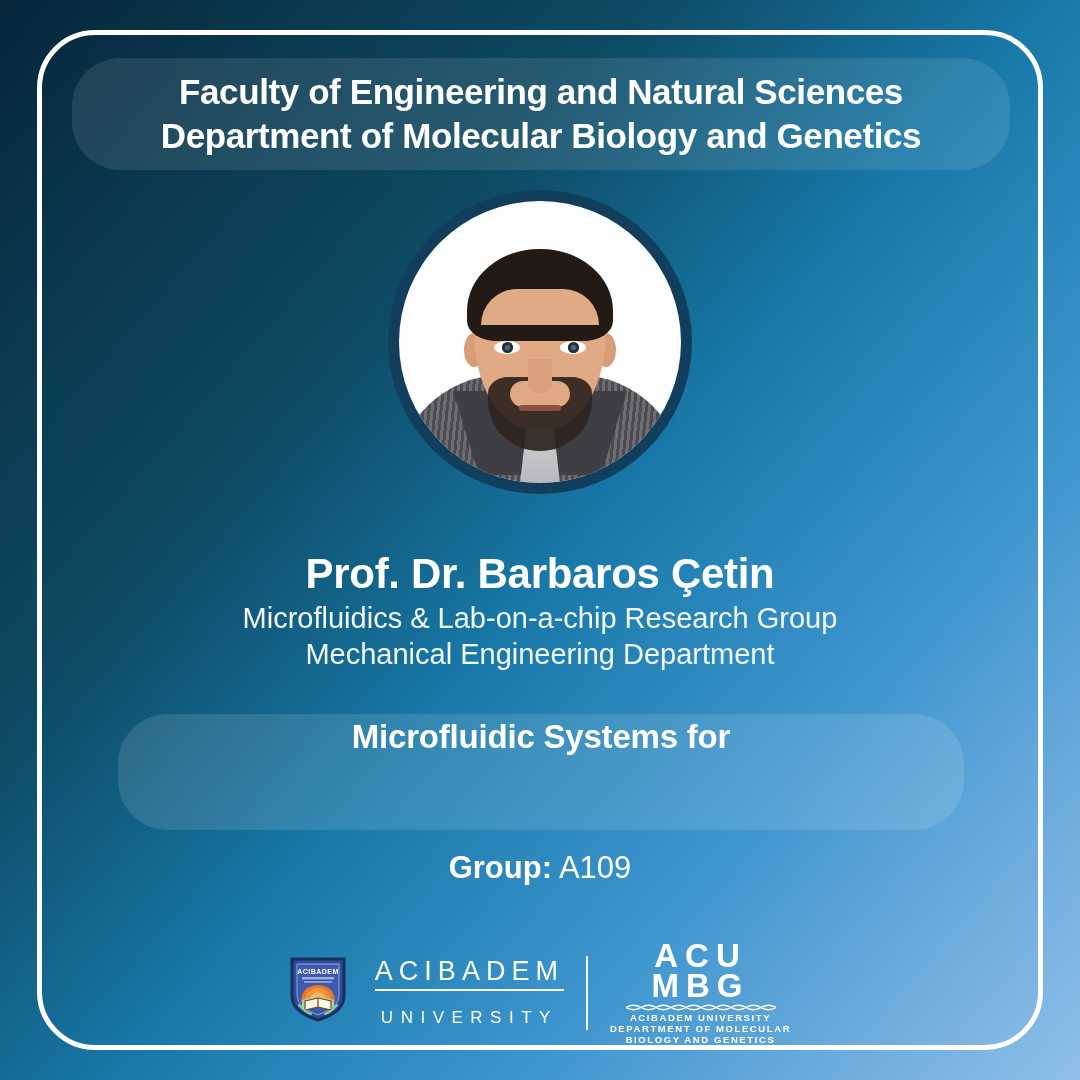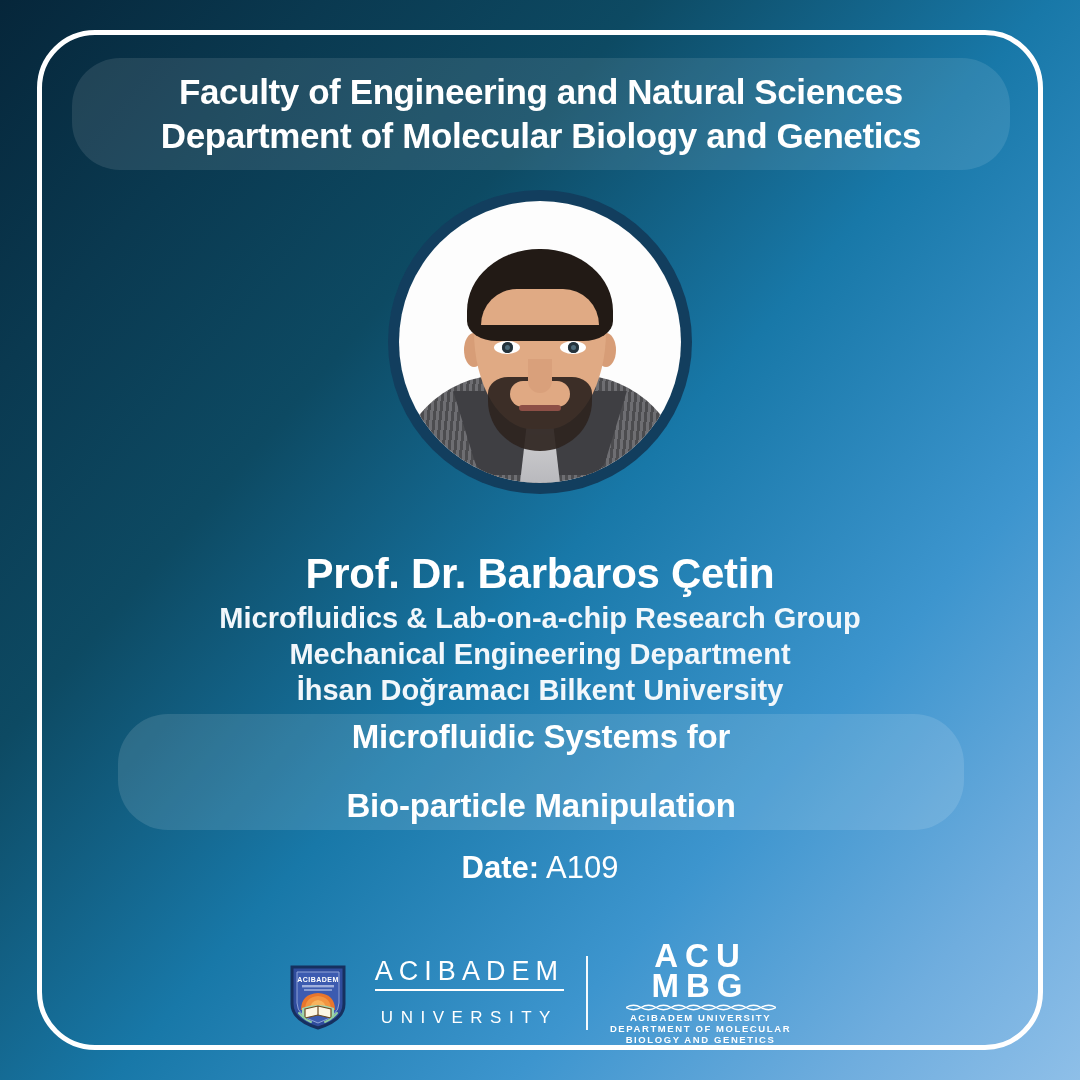--- a/index.html
+++ b/index.html
@@ -260,21 +260,21 @@
     color: #ffffff;
     font-weight: bold;
     font-size: 42px;
     line-height: 52px;
     letter-spacing: -0.3px;
   }
   .affiliation-line {
     color: #f2f7fb;
     font-size: 29px;
     line-height: 36px;
-    font-weight: bold;
+    font-weight: normal;
   }
 
   
   .title-banner {
     position: absolute;
     left: 118px;
     top: 714px;
     width: 846px;
     height: 116px;
     border-radius: 50px;
@@ -316,21 +316,21 @@
     top: 950px;
     width: 1080px;
     height: 86px;
     display: flex;
     align-items: center;
     justify-content: center;
     gap: 22px;
   }
   .acu-logo {
     display: flex;
-    align-items: flex-end;
+    align-items: flex-start;
     gap: 28px;
   }
   .crest { display: block; }
   .acu-wordmark {
     display: flex;
     flex-direction: column;
     align-items: stretch;
   }
   .acu-name {
     color: #ffffff;
@@ -407,31 +407,29 @@
       <div class="ph-eye-l"></div>
       <div class="ph-eye-r"></div>
       <div class="ph-hair"></div>
     </div>
   </div>
 
   <div class="speaker">
     <div class="speaker-name">Prof. Dr. Barbaros Çetin</div>
     <div class="affiliation-line">Microfluidics &amp; Lab-on-a-chip Research Group</div>
     <div class="affiliation-line">Mechanical Engineering Department</div>
-    <div class="affiliation-line">İhsan Doğramacı Bilkent University</div>
   </div>
 
   <div class="title-banner">
     <div class="title-line">Microfluidic Systems for</div>
-    <div class="title-line">Bio-particle Manipulation</div>
   </div>
 
   <div class="details">
     <div class="detail-row">
-      <span class="lbl">Date:</span>
+      <span class="lbl">Group:</span>
       <span class="val">A109</span>
     </div>
   </div>
 
   <div class="logo-row">
 
     <div class="acu-logo">
       <svg class="crest" width="58" height="66" viewBox="0 0 58 66">
         <path d="M3 3 H55 V40 Q55 56 29 64 Q3 56 3 40 Z" fill="#2f4c9c" stroke="#16305f" stroke-width="3"></path>
         <path d="M8 8 H50 V39 Q50 52 29 59 Q8 52 8 39 Z" fill="#3c5bb0" stroke="#8fa3d8" stroke-width="1"></path>

